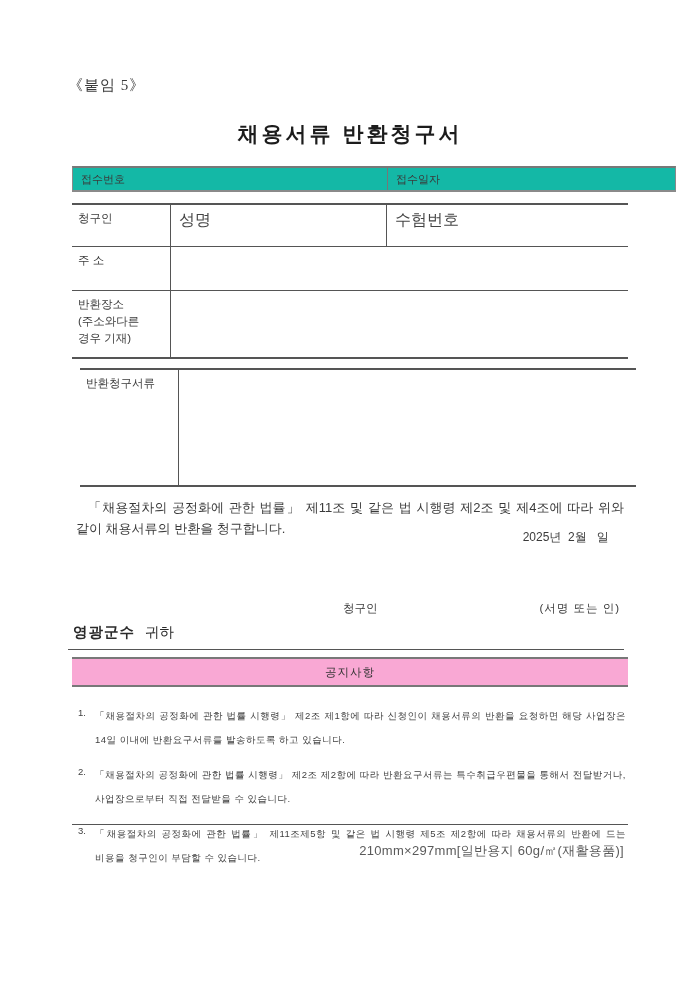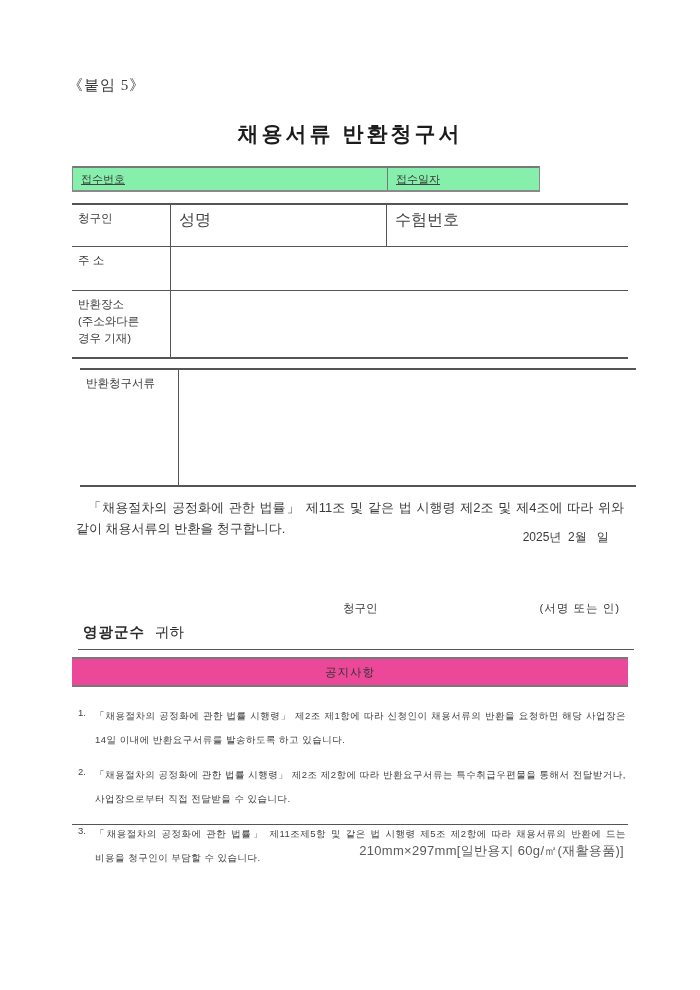--- a/index.html
+++ b/index.html
@@ -20,28 +20,27 @@
   }
 
   .doc-title {
     position: absolute; left: 72px; top: 120px; width: 556px;
     text-align: center; font-size: 21px; font-weight: bold;
     color: #1c1c1c; letter-spacing: 3px;
   }
 
   
   .receipt-strip {
-    position: absolute; left: 72px; top: 166px; width: 468px; height: 26px;
-    background: #86efac;
+    position: absolute; left: 72px; top: 166px; width: 604px; height: 26px;
+    background: #14b8a6;
     border-top: 2px solid #787878;
     border-bottom: 2px solid #8a8a8a;
     border-left: 1px solid #8a8a8a;
     border-right: 1px solid #8a8a8a;
     display: flex;
-    text-decoration: underline;
   }
   .receipt-strip .cell {
     font-size: 11px; color: #3a3a3a; padding: 4px 0 0 8px;
   }
   .receipt-strip .cell.first { width: 315px; border-right: 1px solid #777; }
   .receipt-strip .cell.second { flex: 1; }
 
   
   .form-table {
     position: absolute; left: 72px; top: 203px; width: 556px;
@@ -88,30 +87,30 @@
 
   .signature-row {
     position: absolute; left: 72px; top: 601px; width: 552px;
     display: flex; align-items: baseline;
     font-size: 11.5px; color: #3a3a3a;
   }
   .signature-row .claimant { margin-left: 271px; }
   .signature-row .seal { margin-left: auto; margin-right: 4px; letter-spacing: 1px; }
 
   .addressee {
-    position: absolute; left: 78px; top: 623px; width: 556px; height: 27px;
+    position: absolute; left: 68px; top: 623px; width: 556px; height: 27px;
     border-bottom: 1.5px solid #555;
     font-size: 14.5px; color: #2a2a2a; padding-left: 5px;
   }
   .addressee .bold { font-weight: bold; letter-spacing: 1px; }
   .addressee .rest { margin-left: 6px; }
 
   .notice-bar {
     position: absolute; left: 72px; top: 657px; width: 556px; height: 30px;
-    background: #ec4899;
+    background: #f9a8d4;
     border-top: 2px solid #787878;
     border-bottom: 2px solid #787878;
     display: flex; align-items: center; justify-content: center;
     font-size: 11.5px; color: #333; letter-spacing: 1px;
   }
 
   .notice-list { position: absolute; left: 78px; top: 704px; width: 548px; }
   .notice-item { display: flex; margin-bottom: 11px; }
   .notice-item .num {
     width: 17px; flex: 0 0 17px;

